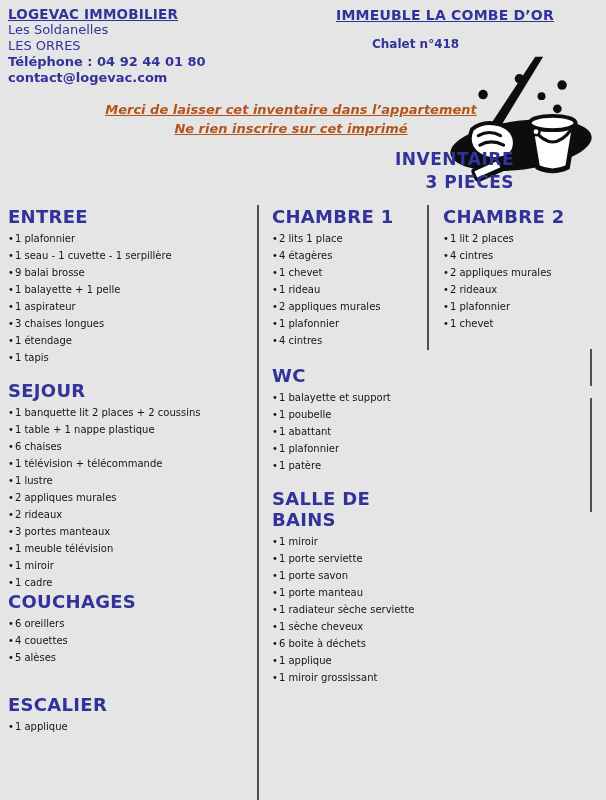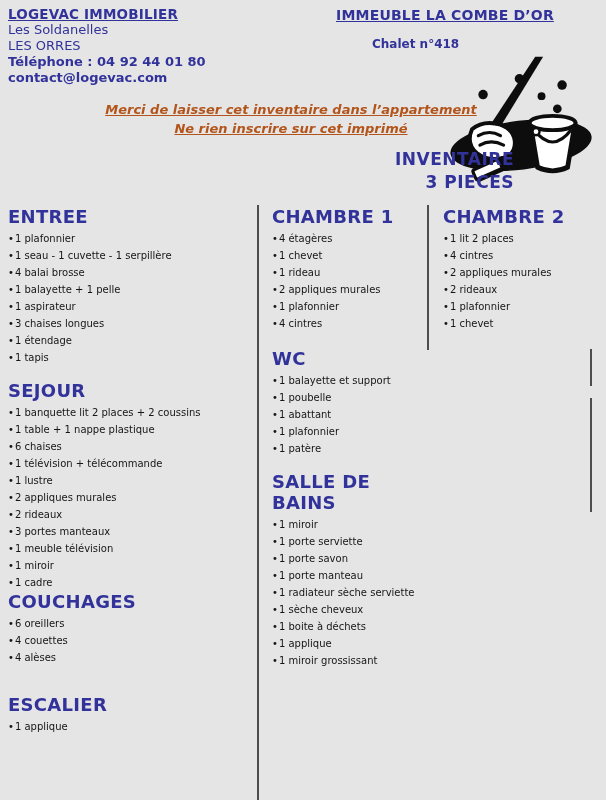--- a/index.html
+++ b/index.html
@@ -99,21 +99,21 @@
     <div>INVENTAIRE</div>
     <div>3 PIECES</div>
   </div>
 
   <div class="col" id="col1">
       <div class="section">
         <h3>ENTREE</h3>
         <ul>
           <li>1 plafonnier</li>
           <li>1 seau  -  1 cuvette  -  1 serpillère</li>
-          <li>4 balai brosse</li>
+          <li>9 balai brosse</li>
           <li>1 balayette + 1 pelle</li>
           <li>1 aspirateur</li>
           <li>3 chaises longues</li>
           <li>1 étendage</li>
           <li>1 tapis</li>
         </ul>
       </div>
       <div class="section">
         <h3>SEJOUR</h3>
         <ul>
@@ -128,34 +128,35 @@
           <li>1 meuble télévision</li>
           <li>1 miroir</li>
           <li>1 cadre</li>
         </ul>
       </div>
       <div class="section">
         <h3>COUCHAGES</h3>
         <ul>
           <li>6 oreillers</li>
           <li>4 couettes</li>
-          <li>4 alèses</li>
+          <li>5 alèses</li>
         </ul>
       </div>
       <div class="section">
         <h3>ESCALIER</h3>
         <ul>
           <li>1 applique</li>
         </ul>
       </div>
     </div>
   <div class="col" id="col2">
       <div class="section">
         <h3>CHAMBRE 1</h3>
         <ul>
+          <li>2 lits 1 place</li>
           <li>4 étagères</li>
           <li>1 chevet</li>
           <li>1 rideau</li>
           <li>2 appliques murales</li>
           <li>1 plafonnier</li>
           <li>4 cintres</li>
         </ul>
       </div>
       <div class="section">
         <h3>WC</h3>
@@ -169,21 +170,21 @@
       </div>
       <div class="section">
         <h3>SALLE DE BAINS</h3>
         <ul>
           <li>1 miroir</li>
           <li>1 porte serviette</li>
           <li>1 porte savon</li>
           <li>1 porte manteau</li>
           <li>1 radiateur sèche serviette</li>
           <li>1 sèche cheveux</li>
-          <li>1 boite à déchets</li>
+          <li>6 boite à déchets</li>
           <li>1 applique</li>
           <li>1 miroir grossissant</li>
         </ul>
       </div>
     </div>
   <div class="col" id="col3">
       <div class="section">
         <h3>CHAMBRE 2</h3>
         <ul>
           <li>1 lit 2 places</li>

